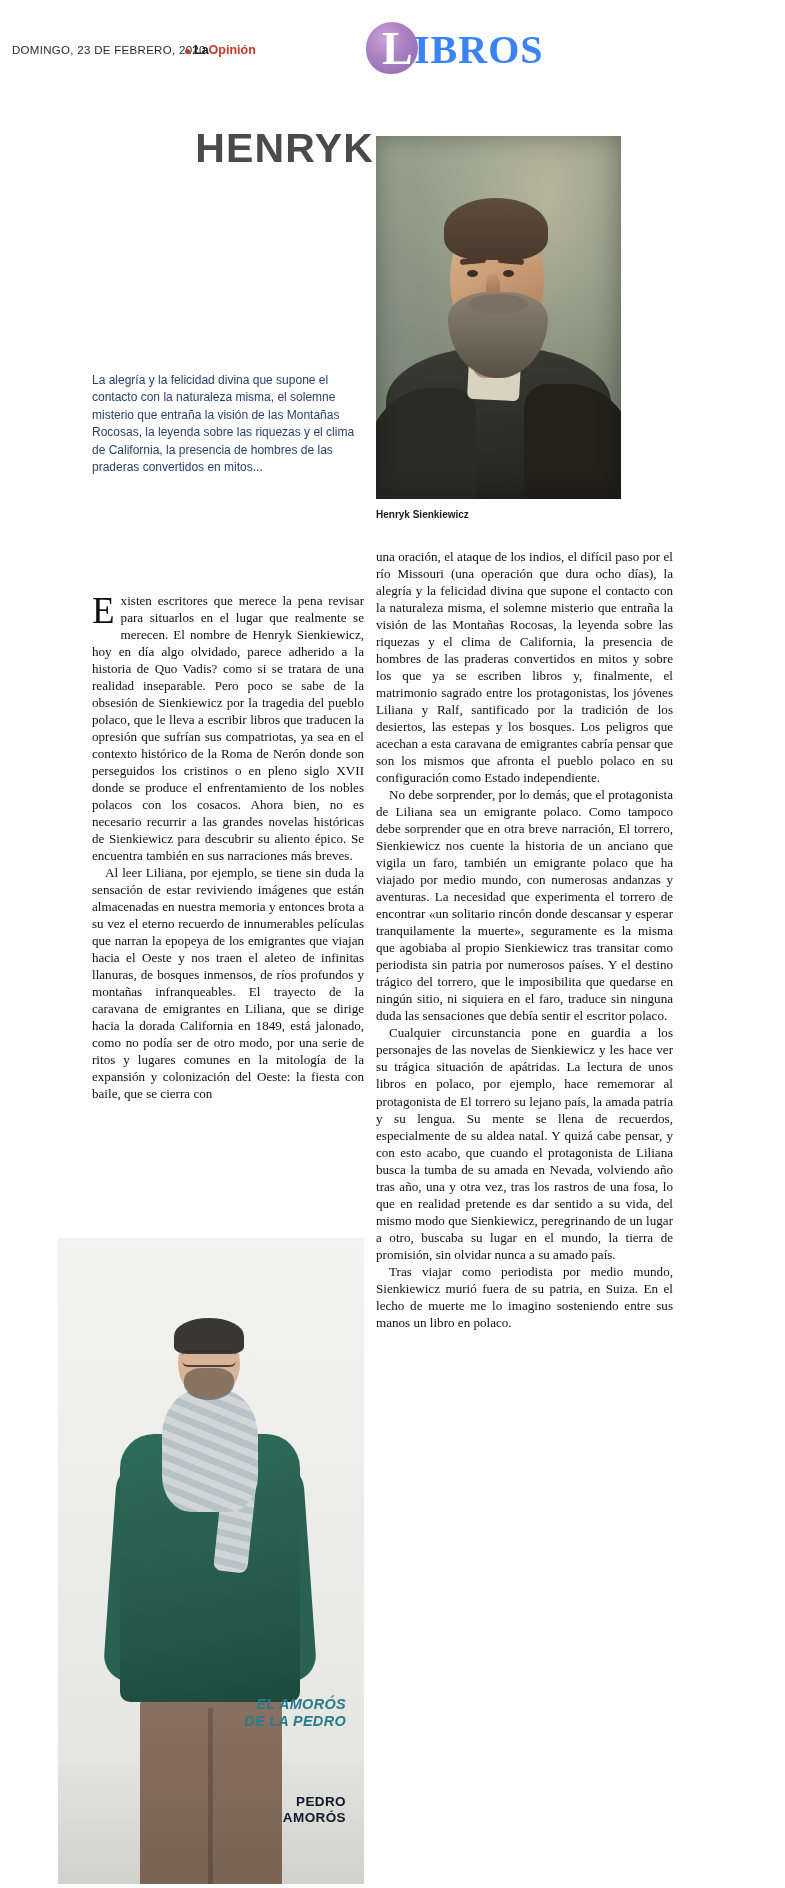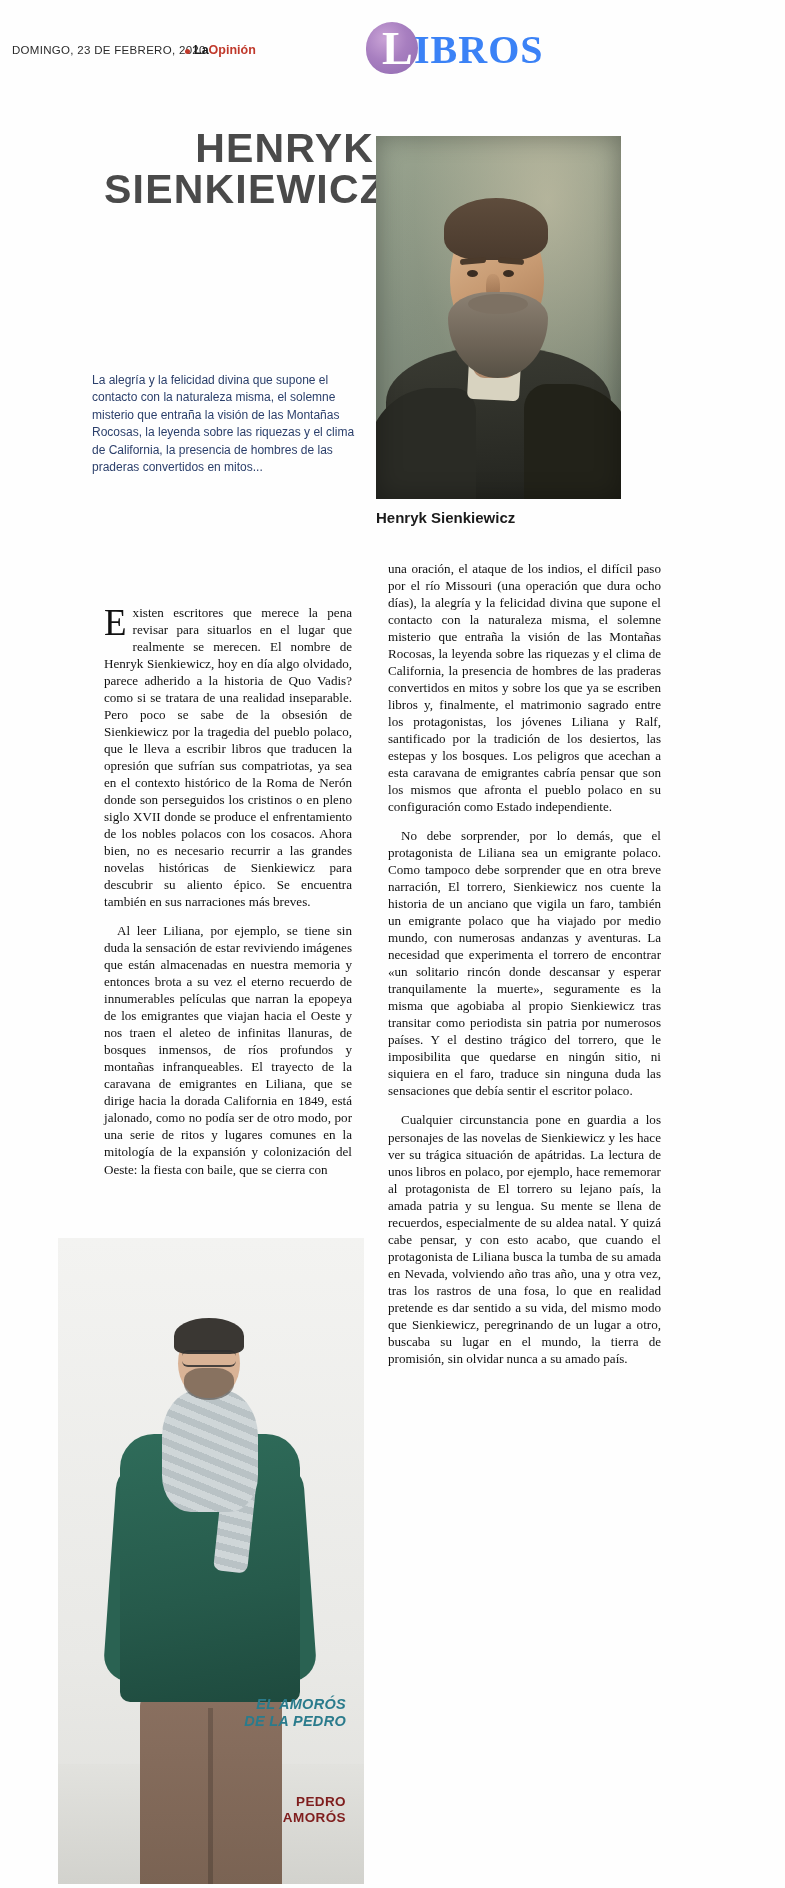--- a/index.html
+++ b/index.html
@@ -238,36 +238,36 @@
   .p-frame {
     position: absolute; inset: 0;
     box-shadow: inset 0 0 26px rgba(0,0,0,0.32);
   }
   .portrait-caption {
     position: absolute;
     left: 376px;
     top: 509px;
     width: 250px;
     font-family: "Liberation Sans", sans-serif;
-    font-size: 15px;
+    font-size: 10px;
     font-weight: bold;
     color: #1b1b1b;
   }
 
   
   .col {
     position: absolute;
     font-family: "Liberation Serif", serif;
     font-size: 13.1px;
     line-height: 1.30;
     text-align: justify;
     color: #101010;
     hyphens: auto;
   }
-  .col p { margin: 12px; text-indent: 13px; }
+  .col p { margin: 0; text-indent: 13px; }
   .col p.first { text-indent: 0; }
 
   .col-left {
     left: 92px;
     top: 592px;
     width: 272px;
   }
   .col-right {
     left: 376px;
     top: 548px;
@@ -400,21 +400,21 @@
   .ad-author {
     position: absolute;
     left: 160px;
     top: 556px;
     width: 128px;
     text-align: right;
     font-family: "Liberation Sans", sans-serif;
     font-size: 13.5px;
     font-weight: bold;
     line-height: 1.15;
-    color: #7f1d1d;
+    color: #0f172a;
     letter-spacing: 0.4px;
   }
 </style>
 </head>
 <body>
 
 <div class="page">
 
   <div class="masthead">
     <div class="dateline">DOMINGO, 23 DE FEBRERO, 2020</div>
@@ -424,21 +424,20 @@
     </div>
     <div class="logo-wrap">
       <div class="logo-blob"></div>
       <div class="logo-l">L</div>
       <div class="logo-text">IBROS</div>
     </div>
   </div>
 
   <div class="headline">
     <div class="h1">HENRYK</div>
-    <div class="h1">SIENKIEWICZ</div>
   </div>
 
   <div class="standfirst">La alegría y la felicidad divina que supone el contacto con la naturaleza misma, el solemne misterio que entraña la visión de las Montañas Rocosas, la leyenda sobre las riquezas y el clima de California, la presencia de hombres de las praderas convertidos en mitos...</div>
 
   <div class="portrait">
     <div class="p-bg"></div>
     <div class="p-coat"></div>
     <div class="p-shoulderL"></div>
     <div class="p-shoulderR"></div>
     <div class="p-collar"></div>
@@ -458,20 +457,21 @@
 
   <div class="col col-left">
     <p class="first"><span class="dropcap">E</span><span>xisten escritores que merece la pena revisar para situarlos en el lugar que realmente se merecen. El nombre de Henryk Sienkiewicz, hoy en día algo olvidado, parece adherido a la historia de Quo Vadis? como si se tratara de una realidad inseparable. Pero poco se sabe de la obsesión de Sienkiewicz por la tragedia del pueblo polaco, que le lleva a escribir libros que traducen la opresión que sufrían sus compatriotas, ya sea en el contexto histórico de la Roma de Nerón donde son perseguidos los cristinos o en pleno siglo XVII donde se produce el enfrentamiento de los nobles polacos con los cosacos. Ahora bien, no es necesario recurrir a las grandes novelas históricas de Sienkiewicz para descubrir su aliento épico. Se encuentra también en sus narraciones más breves.</span></p>
     <p><span>Al leer Liliana, por ejemplo, se tiene sin duda la sensación de estar reviviendo imágenes que están almacenadas en nuestra memoria y entonces brota a su vez el eterno recuerdo de innumerables películas que narran la epopeya de los emigrantes que viajan hacia el Oeste y nos traen el aleteo de infinitas llanuras, de bosques inmensos, de ríos profundos y montañas infranqueables. El trayecto de la caravana de emigrantes en Liliana, que se dirige hacia la dorada California en 1849, está jalonado, como no podía ser de otro modo, por una serie de ritos y lugares comunes en la mitología de la expansión y colonización del Oeste: la fiesta con baile, que se cierra con</span></p>
   </div>
 
   <div class="col col-right">
     <p class="first"><span>una oración, el ataque de los indios, el difícil paso por el río Missouri (una operación que dura ocho días), la alegría y la felicidad divina que supone el contacto con la naturaleza misma, el solemne misterio que entraña la visión de las Montañas Rocosas, la leyenda sobre las riquezas y el clima de California, la presencia de hombres de las praderas convertidos en mitos y sobre los que ya se escriben libros y, finalmente, el matrimonio sagrado entre los protagonistas, los jóvenes Liliana y Ralf, santificado por la tradición de los desiertos, las estepas y los bosques. Los peligros que acechan a esta caravana de emigrantes cabría pensar que son los mismos que afronta el pueblo polaco en su configuración como Estado independiente.</span></p>
     <p><span>No debe sorprender, por lo demás, que el protagonista de Liliana sea un emigrante polaco. Como tampoco debe sorprender que en otra breve narración, El torrero, Sienkiewicz nos cuente la historia de un anciano que vigila un faro, también un emigrante polaco que ha viajado por medio mundo, con numerosas andanzas y aventuras. La necesidad que experimenta el torrero de encontrar «un solitario rincón donde descansar y esperar tranquilamente la muerte», seguramente es la misma que agobiaba al propio Sienkiewicz tras transitar como periodista sin patria por numerosos países. Y el destino trágico del torrero, que le imposibilita que quedarse en ningún sitio, ni siquiera en el faro, traduce sin ninguna duda las sensaciones que debía sentir el escritor polaco.</span></p>
     <p><span>Cualquier circunstancia pone en guardia a los personajes de las novelas de Sienkiewicz y les hace ver su trágica situación de apátridas. La lectura de unos libros en polaco, por ejemplo, hace rememorar al protagonista de El torrero su lejano país, la amada patria y su lengua. Su mente se llena de recuerdos, especialmente de su aldea natal. Y quizá cabe pensar, y con esto acabo, que cuando el protagonista de Liliana busca la tumba de su amada en Nevada, volviendo año tras año, una y otra vez, tras los rastros de una fosa, lo que en realidad pretende es dar sentido a su vida, del mismo modo que Sienkiewicz, peregrinando de un lugar a otro, buscaba su lugar en el mundo, la tierra de promisión, sin olvidar nunca a su amado país.</span></p>
+    <p><span>Tras viajar como periodista por medio mundo, Sienkiewicz murió fuera de su patria, en Suiza. En el lecho de muerte me lo imagino sosteniendo entre sus manos un libro en polaco.</span></p>
   </div>
 
   <div class="ad">
     <div class="ad-bg"></div>
     <div class="ad-floor"></div>
     <div class="man-armL"></div>
     <div class="man-armR"></div>
     <div class="man-legs"></div>
     <div class="man-leg-split"></div>
     <div class="man-torso"></div>

